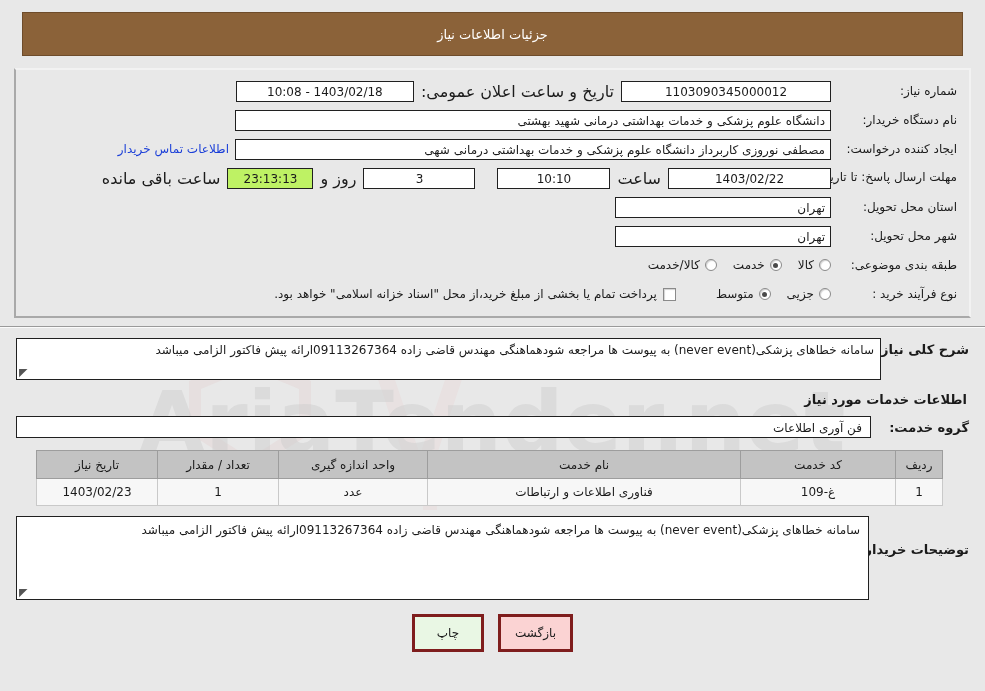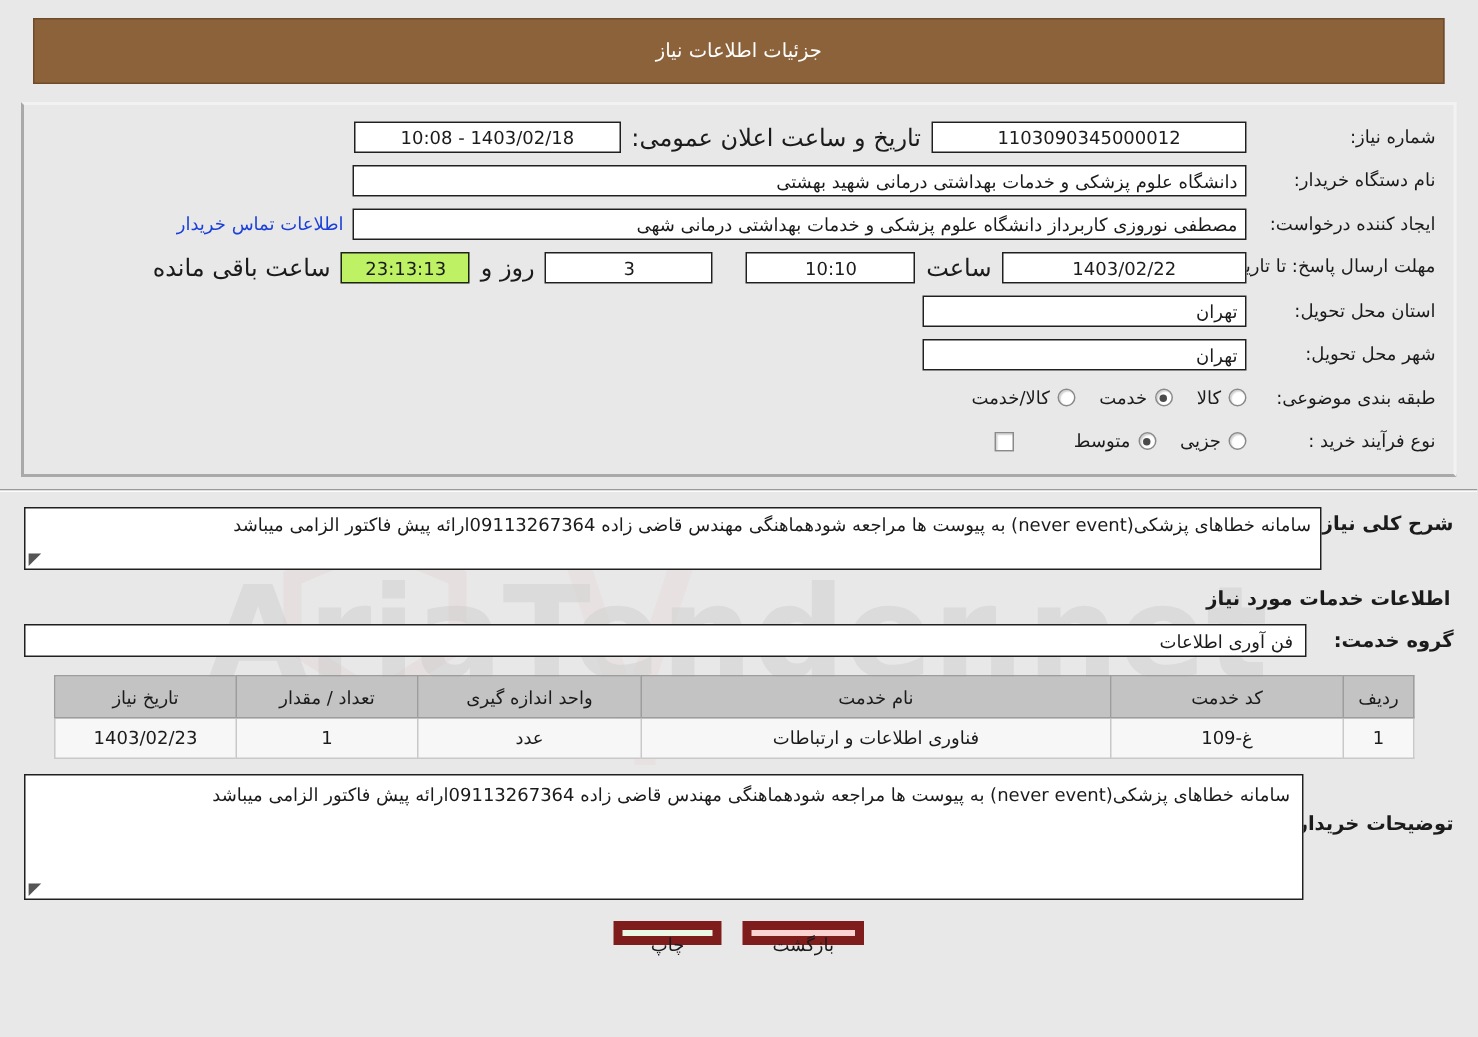--- a/index.html
+++ b/index.html
@@ -310,23 +310,23 @@
 
   
   .footer {
     display: flex;
     justify-content: center;
     align-items: center;
     gap: 14px;
     margin-top: 14px;
   }
   .btn {
-    height: 16px;
+    height: 38px;
     min-width: 72px;
-    border: 6px solid #7f1d1d;
+    border: 3px solid #7f1d1d;
     font-size: 12px;
     line-height: 20px;
     text-align: center;
     padding: 0 14px;
     box-sizing: border-box;
     cursor: pointer;
     color: #1b1b1b;
     font-family: "DejaVu Sans", "Liberation Sans", sans-serif;
   }
   .btn-back  { background: #fbd3d3; }
@@ -413,20 +413,21 @@
       <span class="opt">
         <span class="radio"></span>
         <span class="opt-label">جزیی</span>
       </span>
       <span class="opt">
         <span class="radio checked"></span>
         <span class="opt-label">متوسط</span>
       </span>
       <span style="width:24px"></span>
       <span class="chk"></span>
+      <span class="chk-text">پرداخت تمام یا بخشی از مبلغ خرید،از محل "اسناد خزانه اسلامی" خواهد بود.</span>
     </div>
 
   </div>
 
   <hr class="divider">
 
   <div class="desc-wrap">
     <span class="desc-lbl">شرح کلی نیاز:</span>
     <div class="textarea">
       <span>سامانه خطاهای پزشکی(never event) به پیوست ها مراجعه شودهماهنگی مهندس قاضی زاده 09113267364ارائه پیش فاکتور الزامی میباشد</span>

